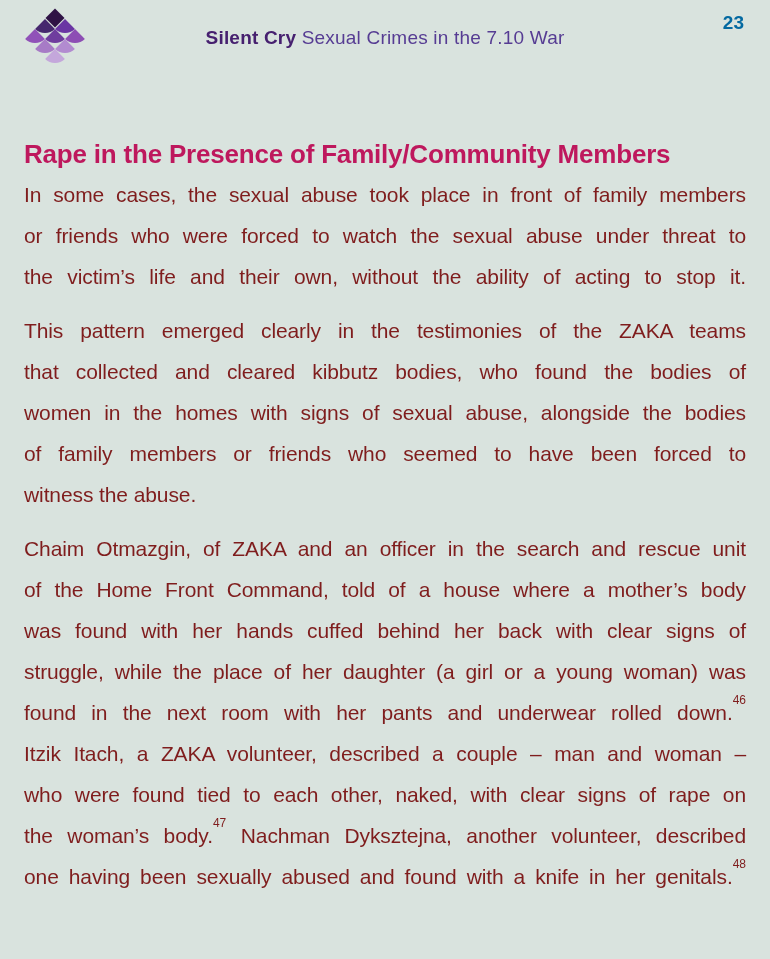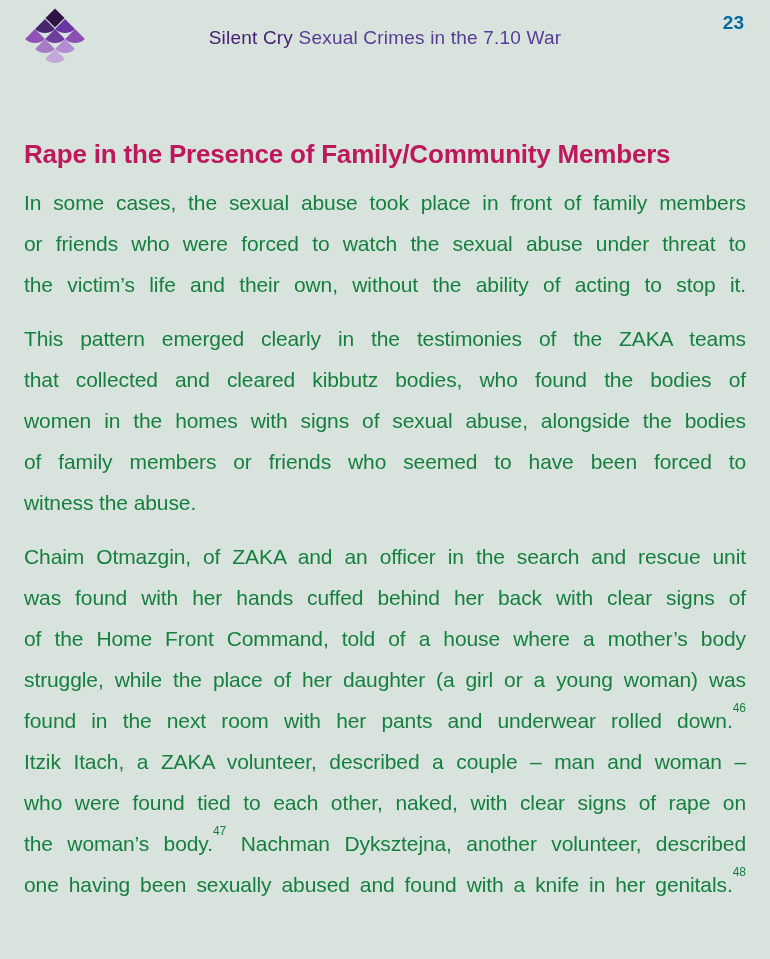--- a/index.html
+++ b/index.html
@@ -26,21 +26,21 @@
     top: 27px;
     left: 0;
     right: 0;
     text-align: center;
     font-size: 19px;
     line-height: 21px;
     color: #563c93;
     letter-spacing: 0.2px;
   }
   .header-title .bold {
-    font-weight: normal;
+    font-weight: bold;
     color: #46206f;
   }
   .page-number {
     position: absolute;
     top: 12px;
     right: 26px;
     font-size: 19px;
     line-height: 21px;
     font-weight: bold;
     color: #0369a1;
@@ -53,25 +53,25 @@
     width: 722px;
     font-size: 26px;
     line-height: 33px;
     font-weight: bold;
     color: #be185d;
     letter-spacing: -0.2px;
   }
   .article-body {
     position: absolute;
     left: 24px;
-    top: 182px;
+    top: 174px;
     width: 722px;
     font-size: 21px;
     line-height: 41px;
-    color: #15803d;
+    color: #7f1d1d;
     letter-spacing: -0.1px;
   }
   .paragraph { margin-bottom: 13px; }
   .paragraph:last-child { margin-bottom: 0; }
   .line { white-space: normal; }
   .line.justify {
     text-align: justify;
     text-align-last: justify;
   }
   sup.fn {
@@ -120,22 +120,22 @@
       </div>
       <div class="paragraph">
         <div class="line justify">This pattern emerged clearly in the testimonies of the ZAKA teams</div>
         <div class="line justify">that collected and cleared kibbutz bodies, who found the bodies of</div>
         <div class="line justify">women in the homes with signs of sexual abuse, alongside the bodies</div>
         <div class="line justify">of family members or friends who seemed to have been forced to</div>
         <div class="line">witness the abuse.</div>
       </div>
       <div class="paragraph">
         <div class="line justify">Chaim Otmazgin, of ZAKA and an officer in the search and rescue unit</div>
+        <div class="line justify">of the Home Front Command, told of a house where a mother’s body</div>
         <div class="line justify">was found with her hands cuffed behind her back with clear signs of</div>
-        <div class="line justify">of the Home Front Command, told of a house where a mother’s body</div>
         <div class="line justify">struggle, while the place of her daughter (a girl or a young woman) was</div>
         <div class="line justify">found in the next room with her pants and underwear rolled down.<sup class="fn">46</sup></div>
         <div class="line justify">Itzik Itach, a ZAKA volunteer, described a couple – man and woman –</div>
         <div class="line justify">who were found tied to each other, naked, with clear signs of rape on</div>
         <div class="line justify">the woman’s body.<sup class="fn">47</sup> Nachman Dyksztejna, another volunteer, described</div>
         <div class="line justify">one having been sexually abused and found with a knife in her genitals.<sup class="fn">48</sup></div>
       </div>
     </div>
 
 </div>

